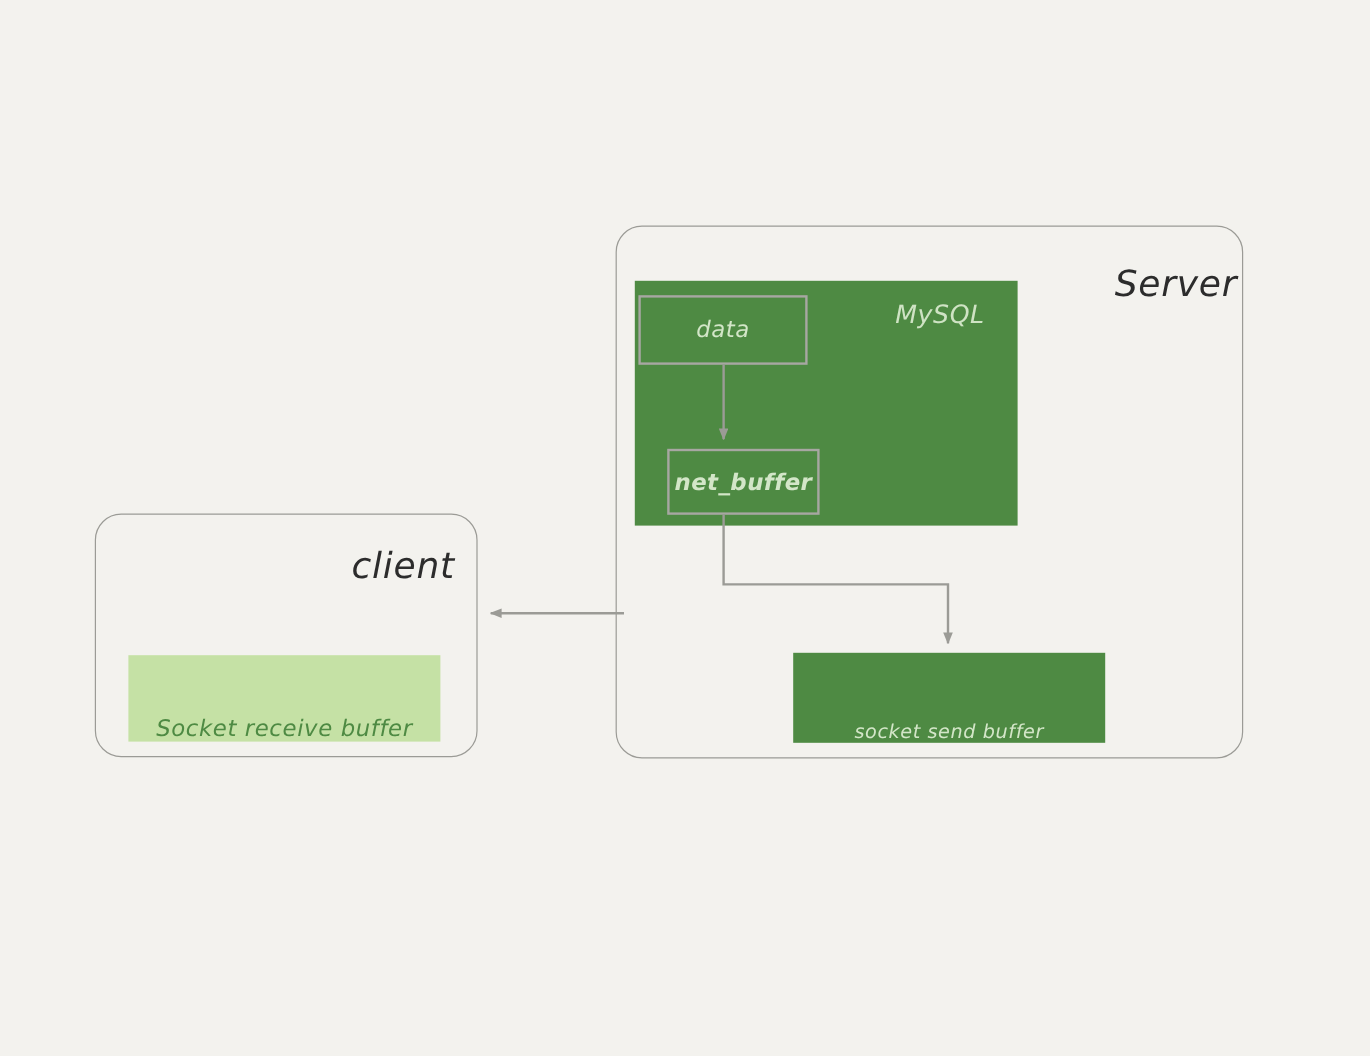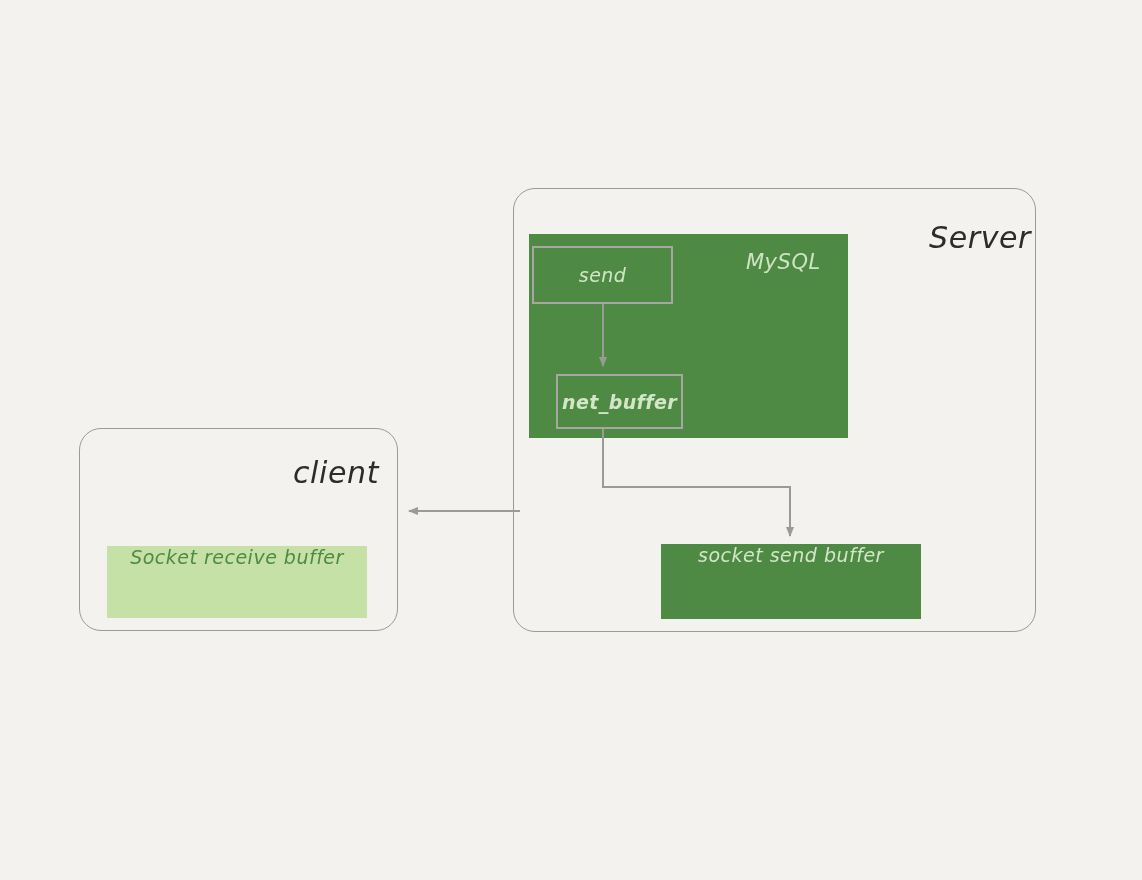--- a/index.html
+++ b/index.html
@@ -113,33 +113,33 @@
     width: 127px;
     height: 55px;
     font-weight: bold;
   }
 
   
   .buffer-box {
     position: absolute;
     box-sizing: border-box;
     display: flex;
-    align-items: flex-start;
+    align-items: flex-end;
     justify-content: center;
   }
   #socket-send-buffer {
     left: 661px;
     top: 544px;
     width: 260px;
     height: 75px;
     background: #4e8a43;
   }
   #socket-send-buffer .box-label {
     font-family: "DejaVu Sans", sans-serif;
-    font-size: 19px;
+    font-size: 16px;
     font-style: italic;
     letter-spacing: 0.5px;
     color: #d3e6c8;
     white-space: nowrap;
   }
   #socket-receive-buffer {
     left: 107px;
     top: 546px;
     width: 260px;
     height: 72px;
@@ -171,21 +171,21 @@
 
   <div id="server-container" class="container"></div>
 
   <div id="server-title" class="container-title">Server</div>
 
   <div id="mysql-block"></div>
 
   <div id="mysql-label">MySQL</div>
 
   <div id="data-box" class="inner-box">
-    <span class="box-label">send</span>
+    <span class="box-label">data</span>
   </div>
 
   <div id="net-buffer-box" class="inner-box">
     <span class="box-label">net_buffer</span>
   </div>
 
   <div id="socket-send-buffer" class="buffer-box">
     <span class="box-label">socket send buffer</span>
   </div>
 

